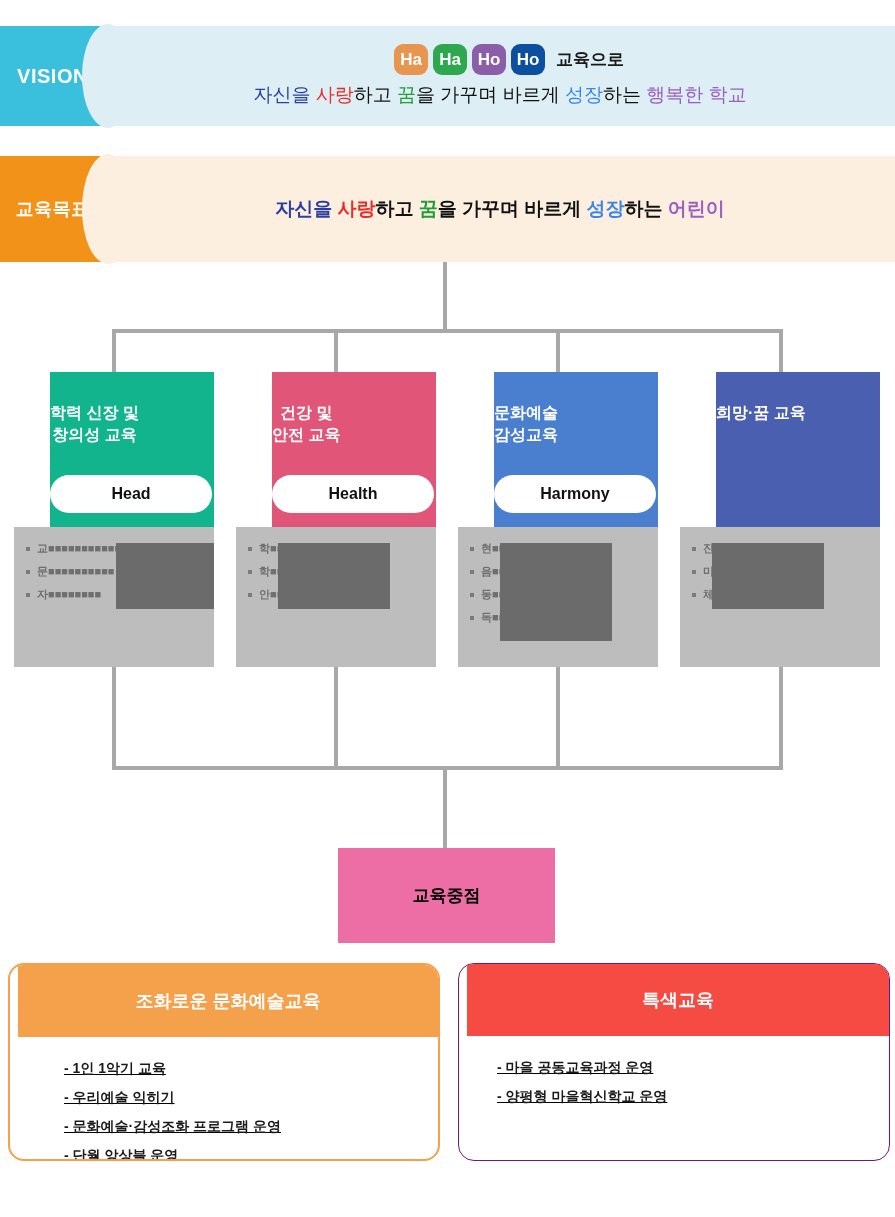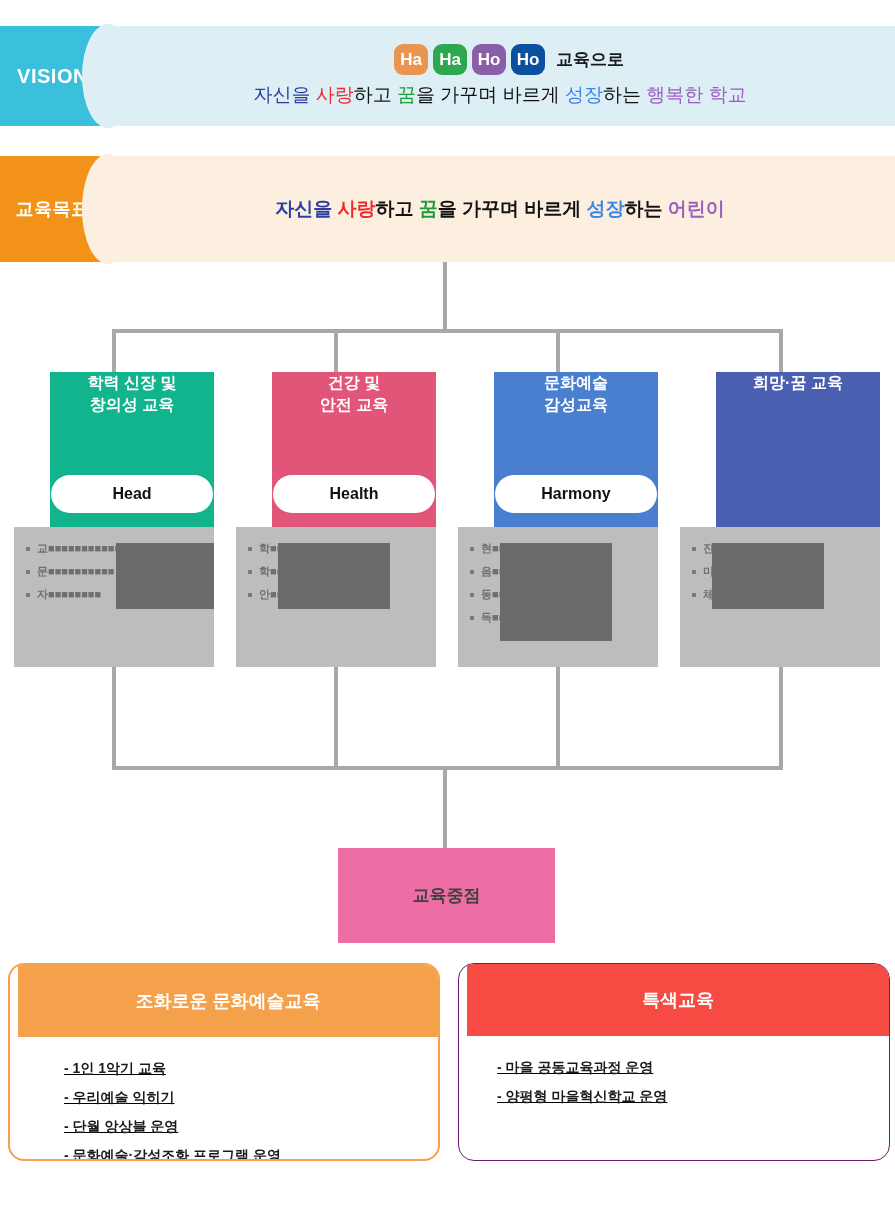--- a/index.html
+++ b/index.html
@@ -63,22 +63,22 @@
   }
   .vision-line2 { font-size: 19px; font-weight: normal; white-space: nowrap; }
   .goal-line   { font-size: 19px; font-weight: bold; white-space: nowrap; }
 
   
   .ln { position: absolute; background: #a8a8a8; }
 
   
   .pillar { position: absolute; width: 200px; }
   .pillar-head {
-    height: 155px; 
-    display: flex; flex-direction: column; align-items: center; margin-left: 36px;
+    height: 155px; padding-top: 30px;
+    display: flex; flex-direction: column; align-items: flex-start; margin-left: 36px;
   }
   .pillar-title {
     color: #ffffff; font-size: 16px; font-weight: bold;
     text-align: center; line-height: 1.35;
   }
   .pillar-pill {
     margin-top: auto; margin-bottom: 14px;
     width: 162px; height: 38px; border-radius: 19px;
     background: #ffffff; color: #111111;
     font-size: 16px; font-weight: bold;
@@ -101,21 +101,21 @@
   }
   .redaction {
     position: absolute; background: #6b6b6b;
   }
 
   
   #focus-box {
     position: absolute; left: 338px; top: 848px;
     width: 217px; height: 95px; background: #ec6ea4;
     display: flex; align-items: center; justify-content: center;
-    color: #404040; font-size: 17px; font-weight: bold;
+    color: #000000; font-size: 17px; font-weight: bold;
   }
 
   
   .prog { position: absolute; top: 963px; width: 432px; height: 198px;
           border-radius: 16px; background: #ffffff; overflow: hidden; padding-left: 8px; }
   .prog-head {
     height: 72px; display: flex; align-items: center; justify-content: center;
     color: #ffffff; font-size: 18px; font-weight: bold;
   }
   .prog-list { padding: 24px 0 0 46px; text-decoration: underline; }
@@ -279,22 +279,22 @@
     <span>교육중점</span>
   </div>
 
   <div class="prog" id="prog-arts">
     <div class="prog-head">
       <span>조화로운 문화예술교육</span>
     </div>
     <ul class="prog-list">
         <li>- 1인 1악기 교육</li>
         <li>- 우리예술 익히기</li>
+        <li>- 문화예술·감성조화 프로그램 운영</li>
         <li>- 단월 앙상블 운영</li>
-        <li>- 문화예술·감성조화 프로그램 운영</li>
       </ul>
   </div>
 
   <div class="prog" id="prog-special">
     <div class="prog-head">
       <span>특색교육</span>
     </div>
     <ul class="prog-list">
         <li>- 마을 공동교육과정 운영</li>
         <li>- 양평형 마을혁신학교 운영</li>

